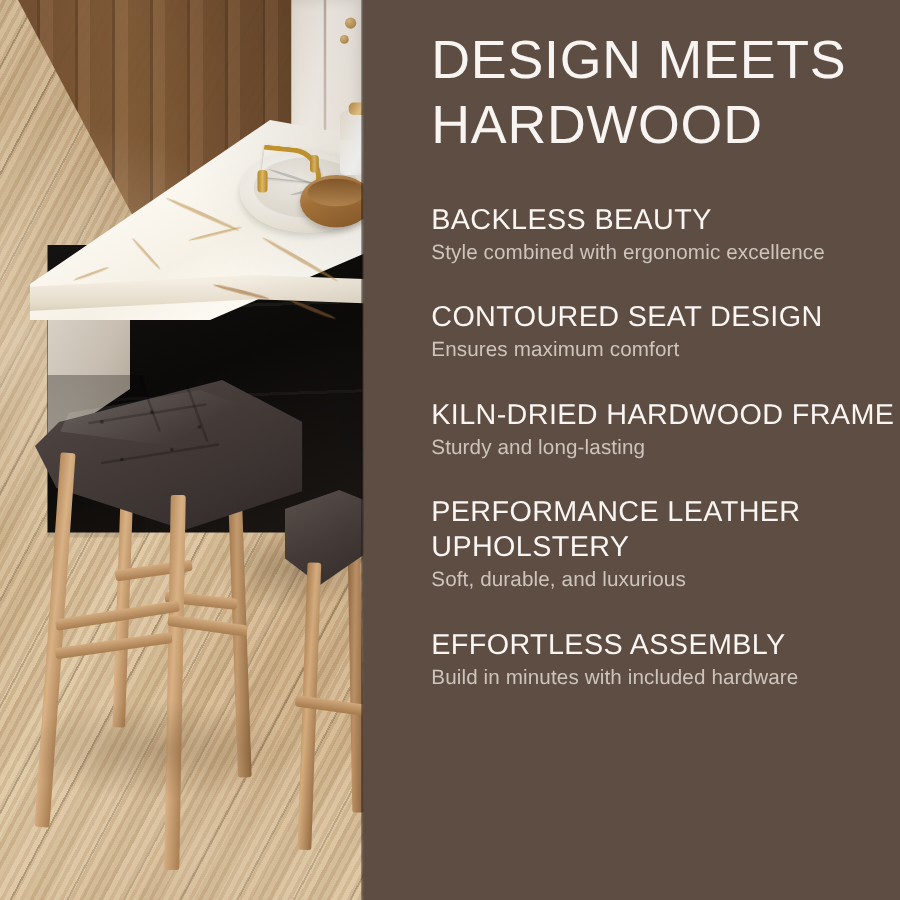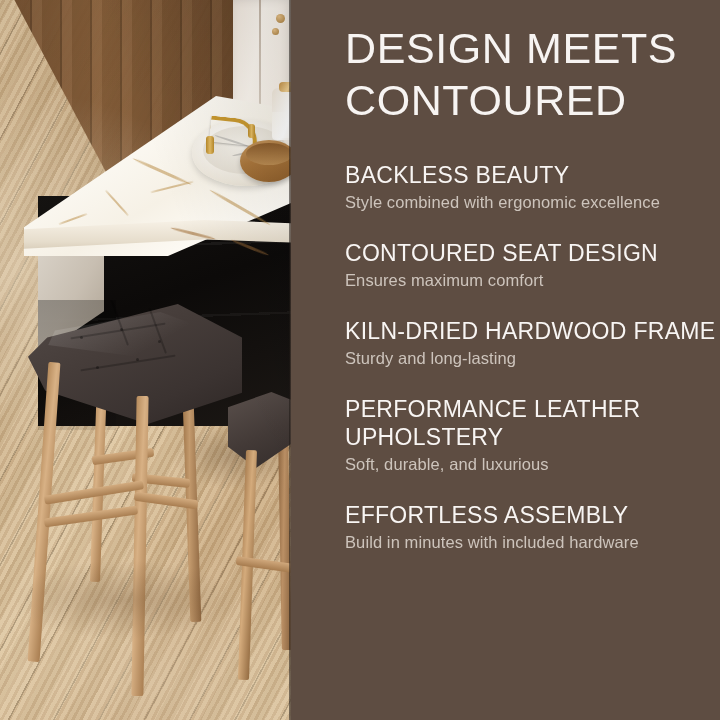--- a/index.html
+++ b/index.html
@@ -324,21 +324,21 @@
     <div class="shadow-a"></div>
     <div class="photo-vig"></div>
   </div>
 
   <div class="divider"></div>
 
   <div class="panel">
 
     <div class="title">
       <div>DESIGN MEETS</div>
-      <div>CONTOURED</div>
+      <div>HARDWOOD</div>
     </div>
 
     <div class="features">
 
       <div class="feature">
         <div class="f-head">BACKLESS BEAUTY</div>
         <div class="f-sub">Style combined with ergonomic excellence</div>
       </div>
 
       <div class="feature">

